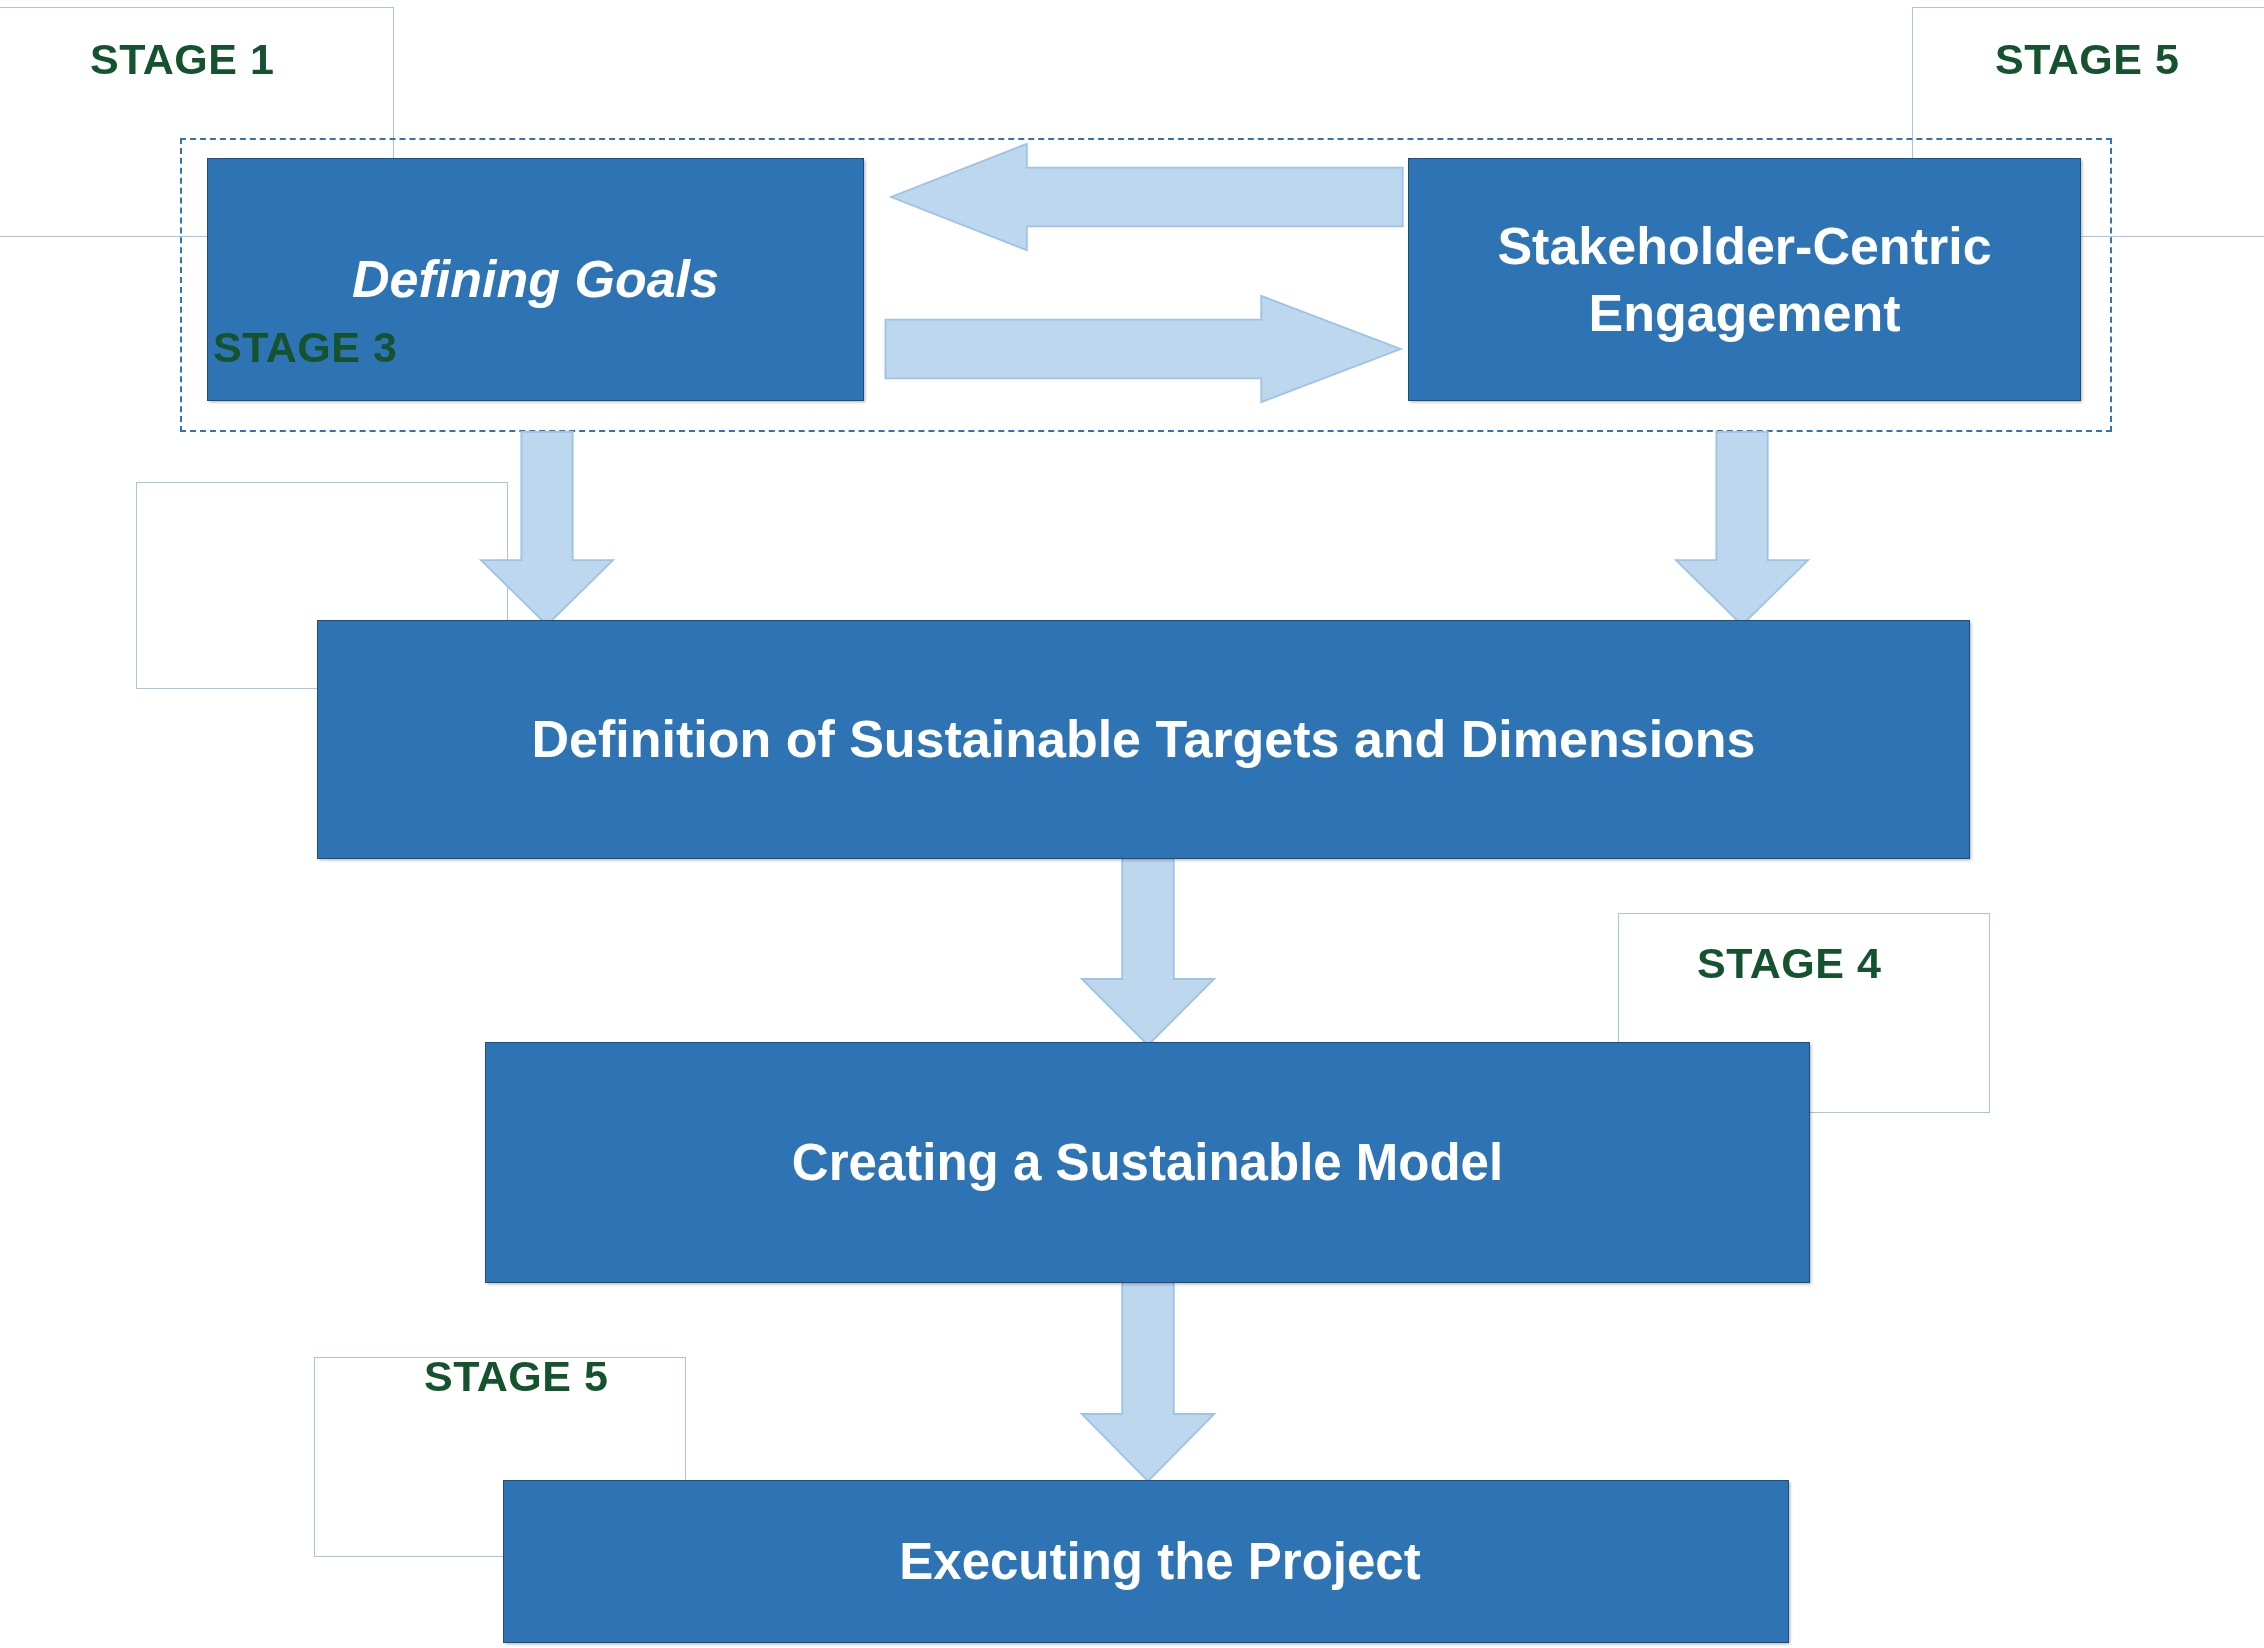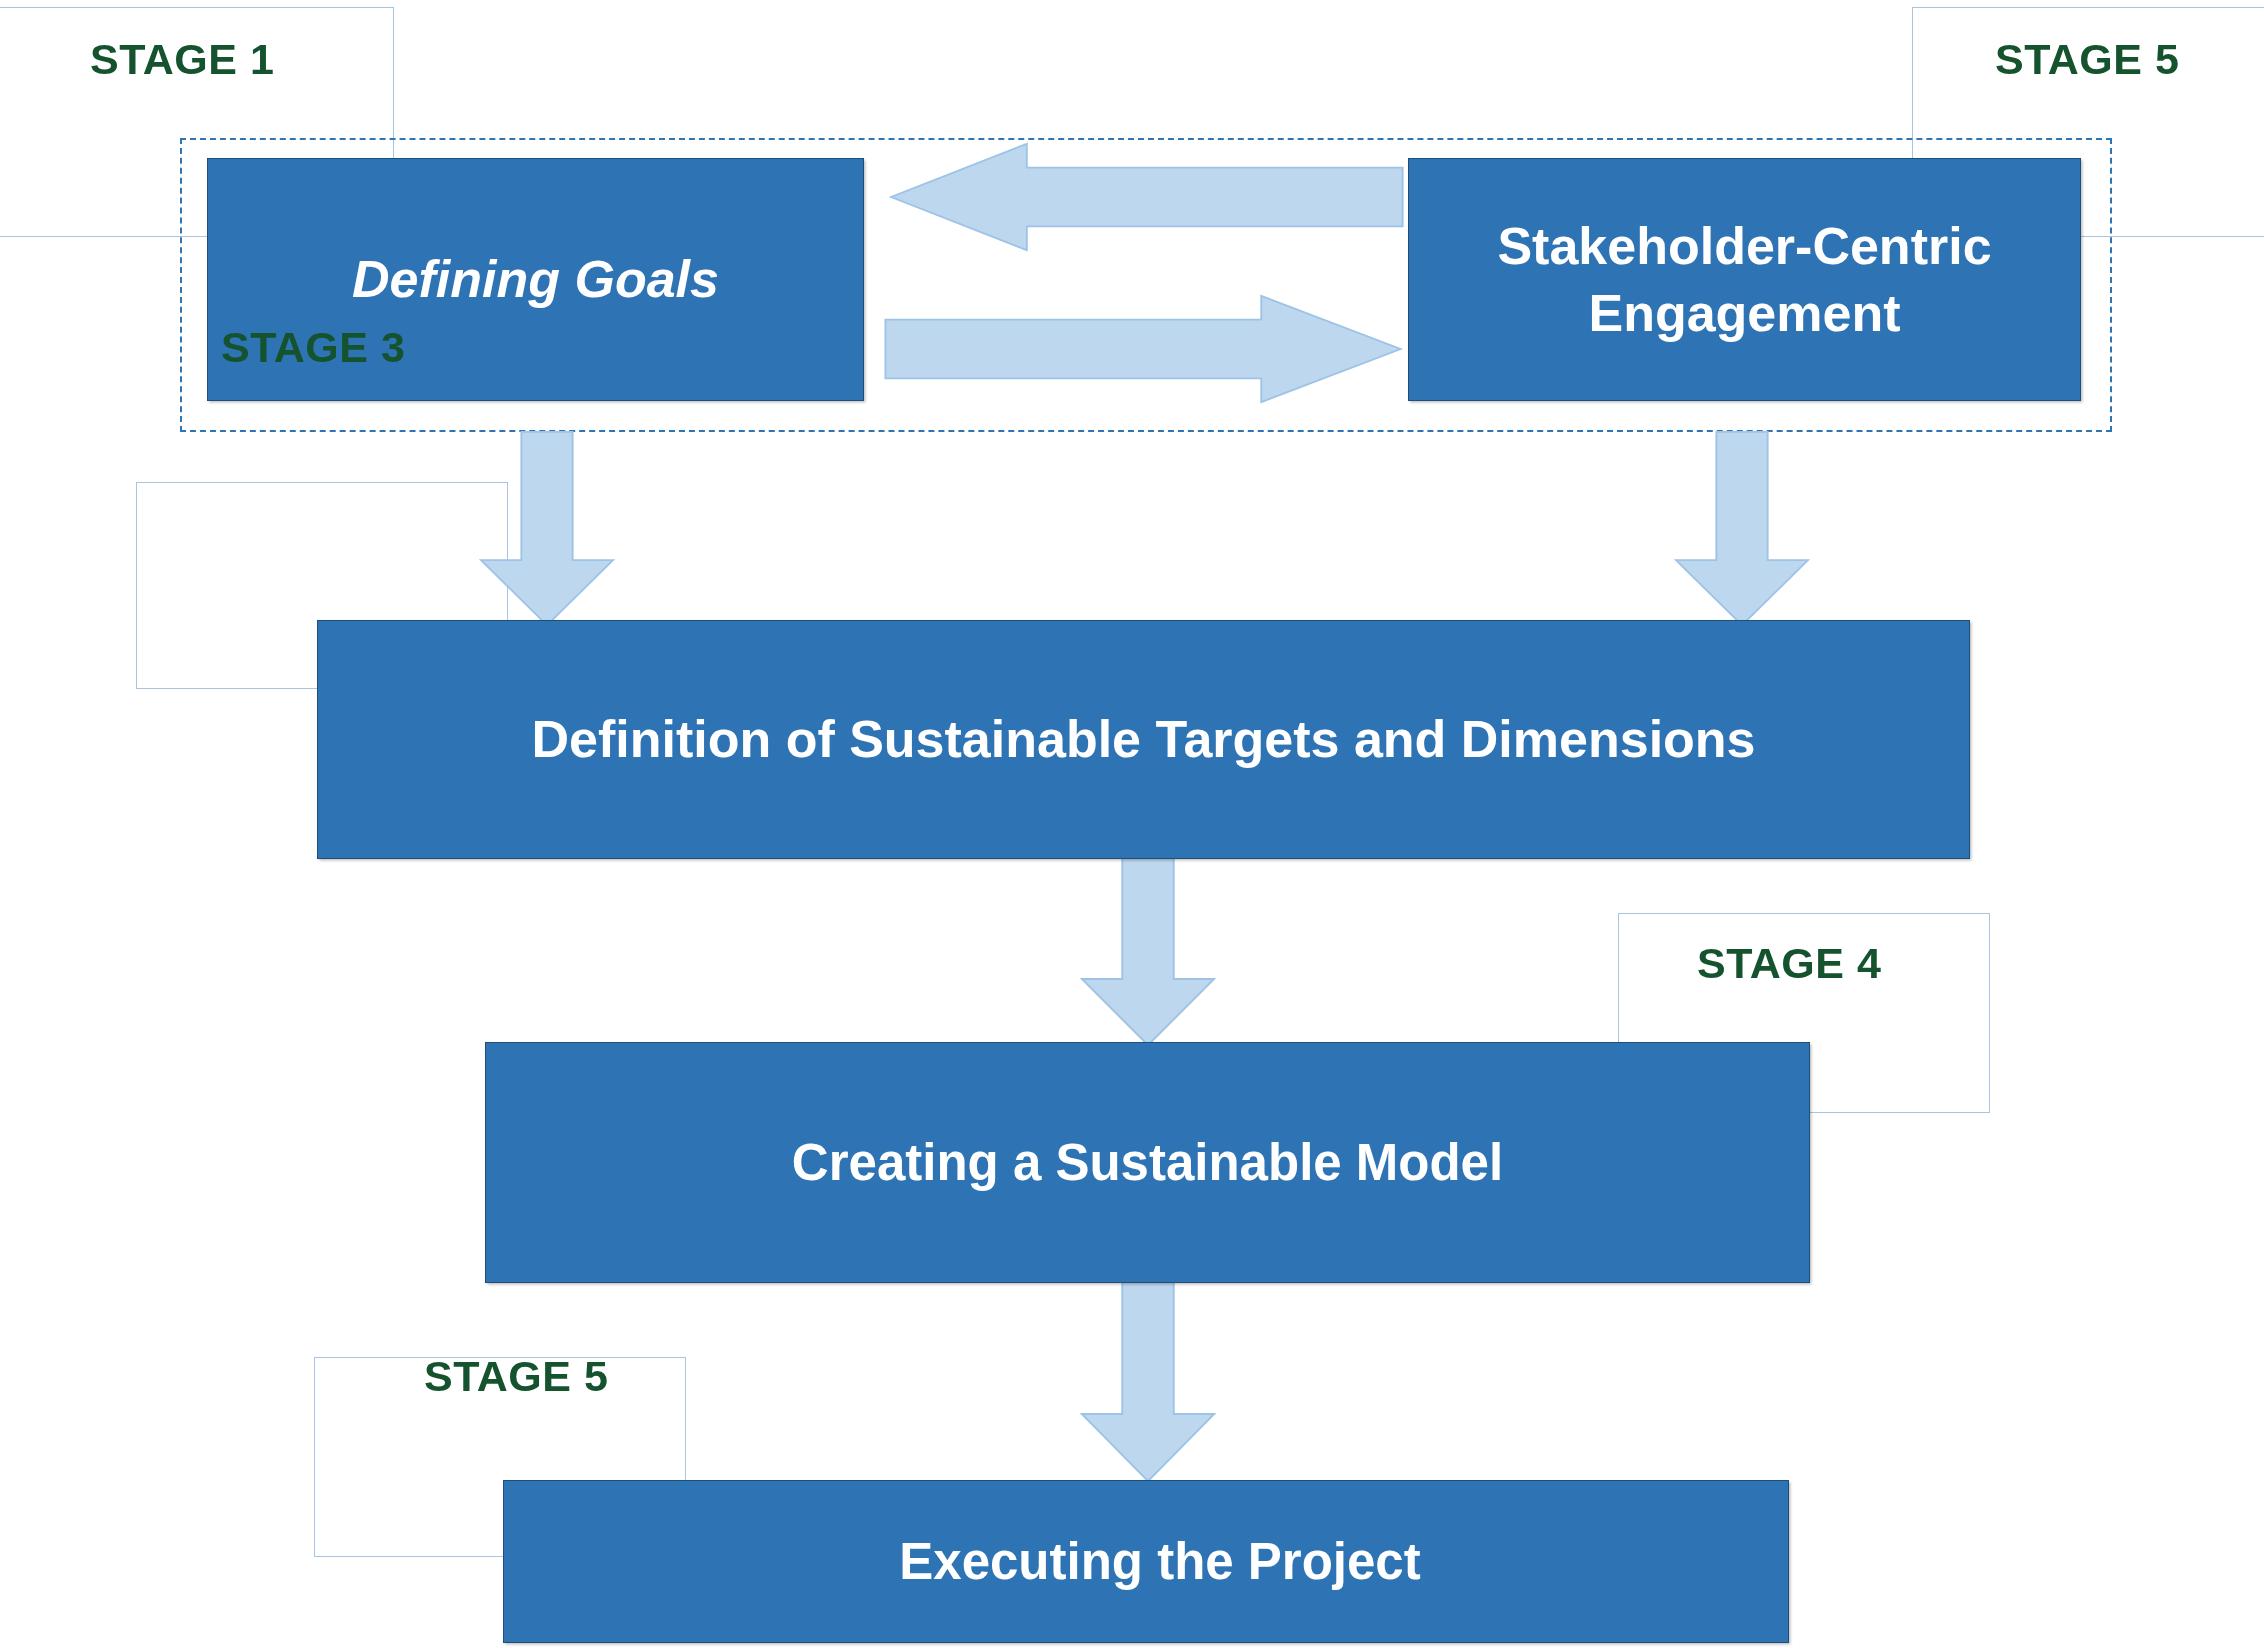--- a/index.html
+++ b/index.html
@@ -130,20 +130,20 @@
   </div>
 
   <div class="pbox" style="left:503px; top:1480px; width:1286px; height:163px; font-size:51px;padding-left:28px;">
     <span class="t">Executing the Project</span>
   </div>
 
   <div class="stage-label" style="left:90px; top:35px;">STAGE 1</div>
 
   <div class="stage-label" style="left:1995px; top:35px;">STAGE 5</div>
 
-  <div class="stage-label" style="left:213px; top:323px;margin-left:8px;">STAGE 3</div>
+  <div class="stage-label" style="left:213px; top:323px;">STAGE 3</div>
 
   <div class="stage-label" style="left:1697px; top:939px;">STAGE 4</div>
 
   <div class="stage-label" style="left:384px; top:1352px;margin-left:40px;">STAGE 5</div>
 
 </div>
 
 
 </body></html>

